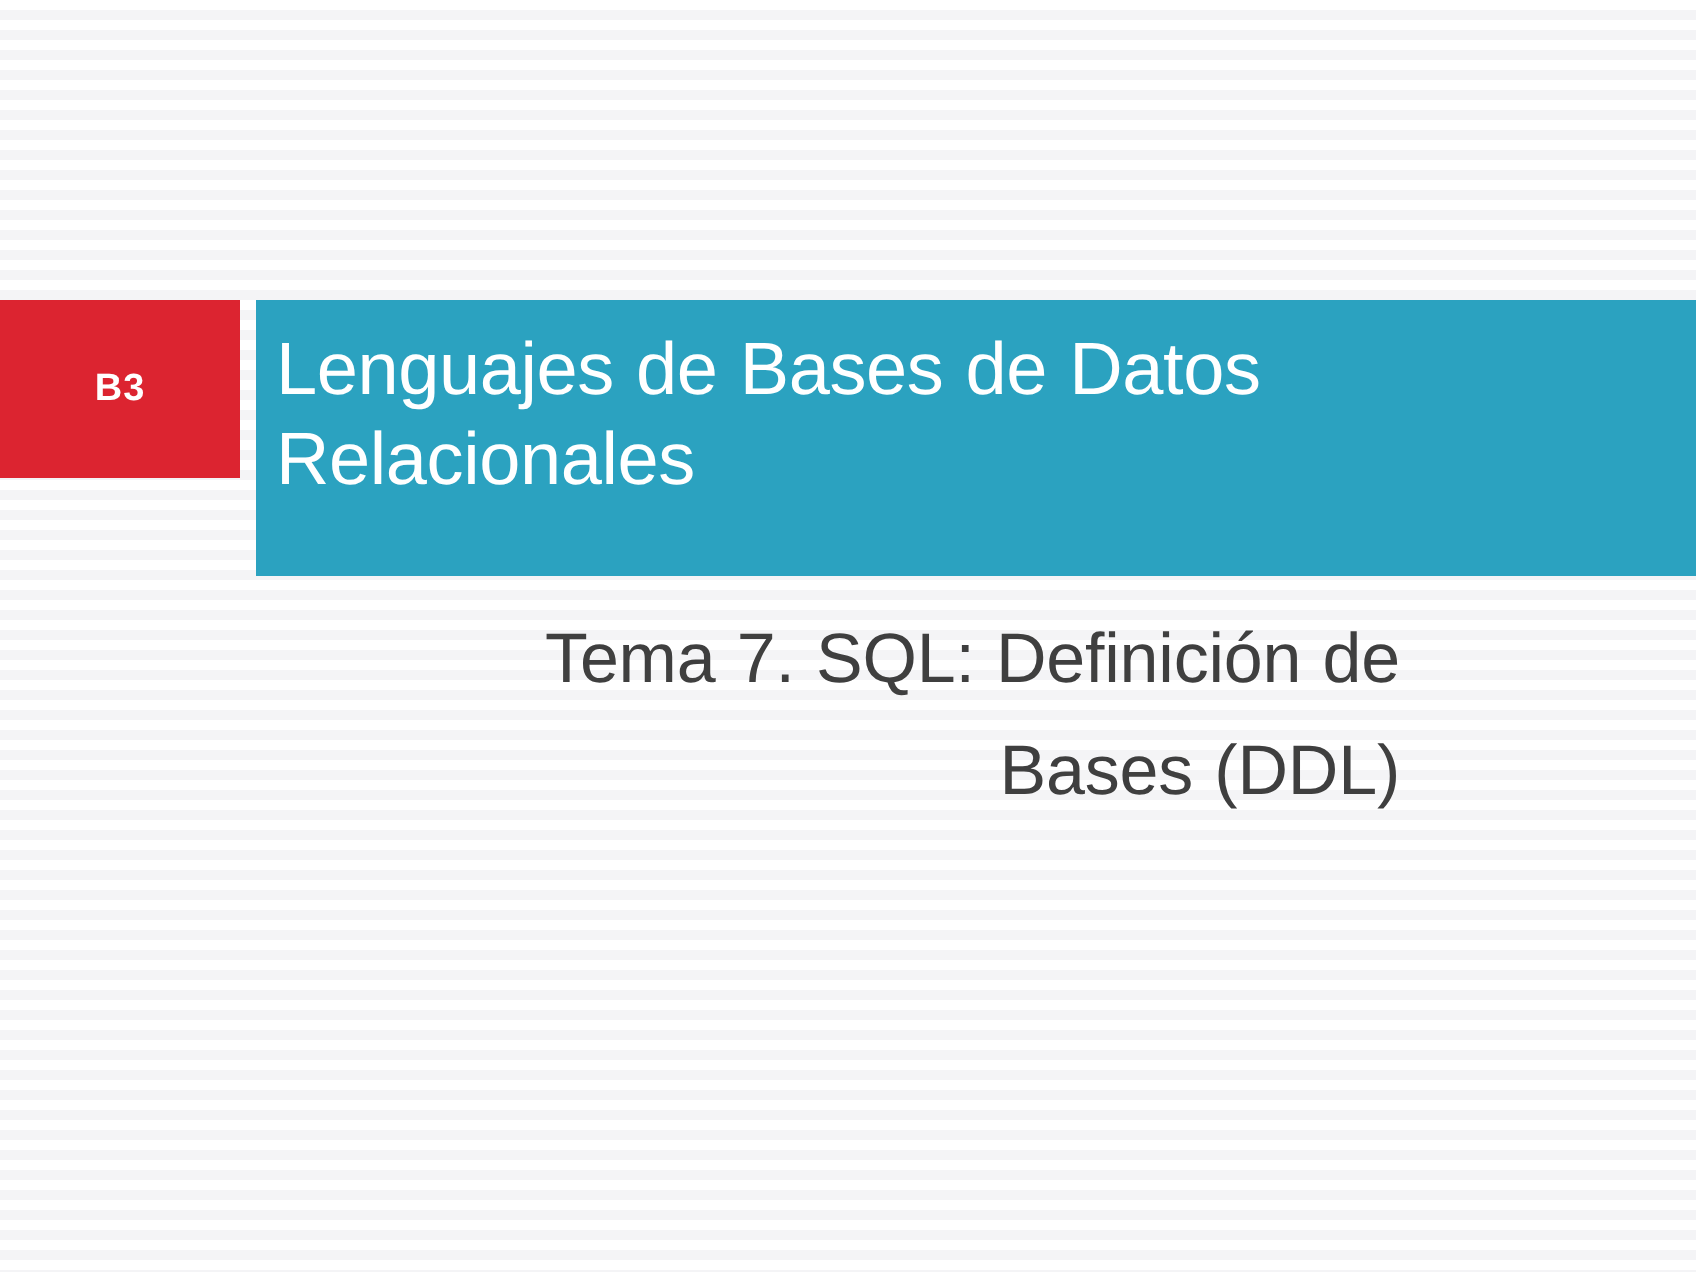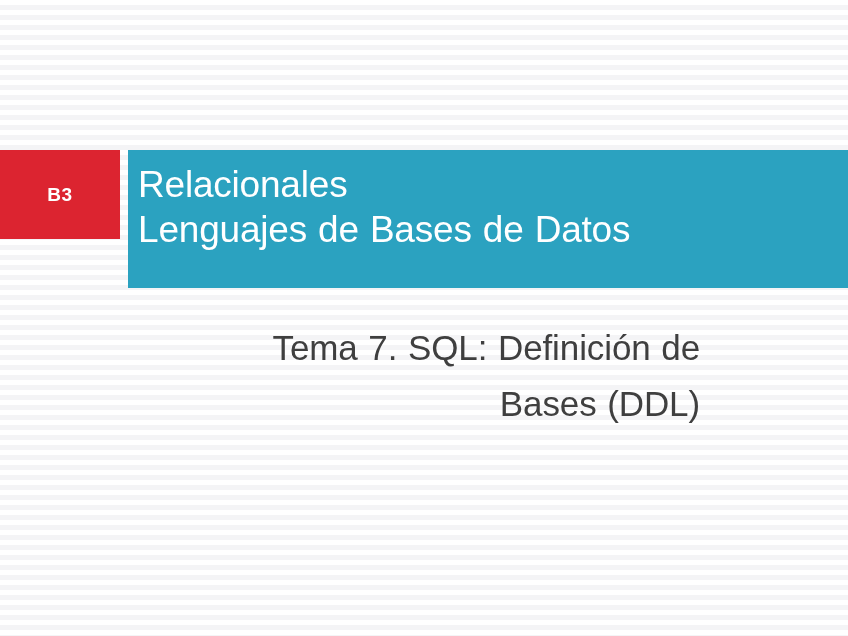--- a/index.html
+++ b/index.html
@@ -73,21 +73,20 @@
     word-spacing: 1px;
   }
 
   
   .subtitle-block {
     position: absolute;
     left: 135px;
     top: 302px;
     width: 565px;
     text-align: right;
-    margin-top: 18px;
   }
   .subtitle-text {
     color: #3f3f3f;
     font-family: "Liberation Sans", sans-serif;
     font-size: 35px;
     font-weight: normal;
     line-height: 1.6;
     letter-spacing: -0.1px;
     margin: 0;
     word-spacing: 1px;
@@ -96,22 +95,22 @@
 </head>
 <body>
 
 <div class="slide">
 
   <div class="badge-block">
     <span class="badge-label">B3</span>
   </div>
 
   <div class="title-banner">
+    <div class="title-text">Lenguajes de Bases de Datos</div>
     <div class="title-text">Relacionales</div>
-    <div class="title-text">Lenguajes de Bases de Datos</div>
   </div>
 
   <div class="subtitle-block">
     <div class="subtitle-text">Tema 7. SQL: Definición de</div>
     <div class="subtitle-text">Bases (DDL)</div>
   </div>
 
 </div>
 
 </body></html>

